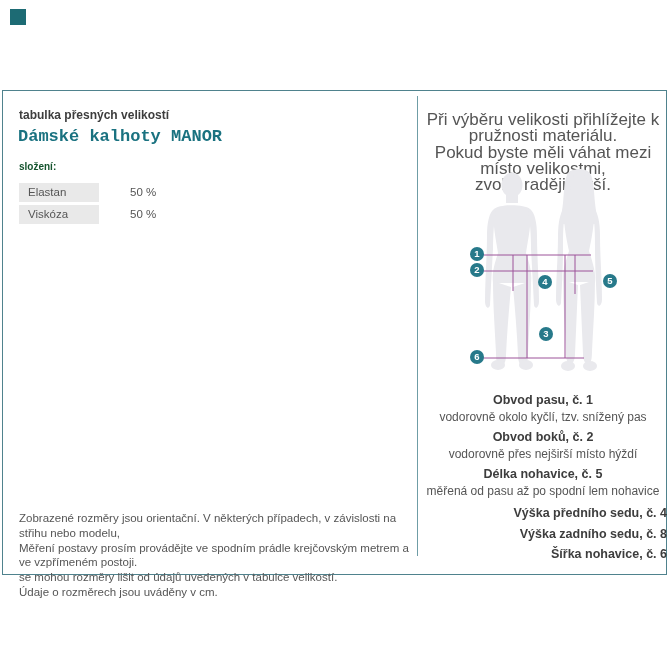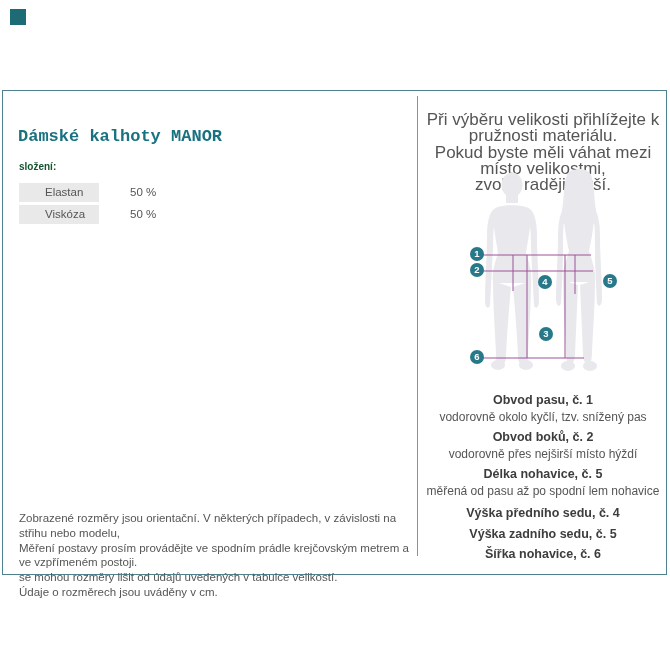--- a/index.html
+++ b/index.html
@@ -12,47 +12,48 @@
          border:1px solid #4f828d;background:#fff;}
   .divider{position:absolute;left:414px;top:5px;width:1px;height:460px;background:#6f9da6;}
 
   
   .eyebrow{position:absolute;left:16px;top:17px;font-size:12px;font-weight:bold;color:#3d3d3d;}
   .page-title{position:absolute;left:15px;top:36px;font-size:17px;font-weight:bold;color:#1a7280;font-family:Liberation Mono, monospace;}
   .comp-heading{position:absolute;left:16px;top:70px;font-size:10px;font-weight:bold;color:#14532d;}
   .comp-row{position:absolute;left:16px;width:380px;height:19px;}
   .comp-row.r0{top:92px;} .comp-row.r1{top:114px;}
   .comp-cell{position:absolute;left:0;top:0;width:80px;height:19px;background:#e9e9e9;
-             font-size:11.5px;color:#555;line-height:19px;padding-left:26px;box-sizing:border-box;}
+             font-size:11.5px;color:#555;line-height:19px;padding-left:9px;box-sizing:border-box;}
   .comp-val{position:absolute;left:111px;top:0;height:19px;font-size:11.5px;color:#555;line-height:19px;}
   .disclaimer{position:absolute;left:16px;top:420px;width:392px;font-size:11.5px;color:#555;line-height:14.8px;}
 
   
   .intro{position:absolute;left:416px;top:21px;width:248px;text-align:center;
          font-size:17px;color:#555;line-height:16.3px;}
   .fig-svg{position:absolute;left:453px;top:70px;}
   .marker{position:absolute;width:14px;height:14px;border-radius:50%;background:#27798a;
           color:#fff;font-size:9.5px;font-weight:bold;line-height:14px;text-align:center;}
   .m-list{position:absolute;left:416px;top:301px;width:248px;text-align:center;}
   .m-title{font-size:12.5px;font-weight:bold;color:#3d3d3d;line-height:17px;}
   .m-desc{font-size:12px;color:#555;line-height:17px;}
   .m-block{margin-bottom:3px;}
   .m-block.title-only{margin-bottom:0;}
-  .m-block.title-only .m-title{line-height:20.5px;}
+  .m-block.title-only .m-title{line-height:20.5px;text-align:right;}
 </style>
 </head>
 <body>
 
 <div id="stage">
 
   <div class="corner-mark"></div>
 
   <div class="panel">
     <div class="divider"></div>
 
+    <div class="eyebrow">tabulka přesných velikostí</div>
     <div class="page-title">Dámské kalhoty MANOR</div>
     <div class="comp-heading">složení:</div>
 
     <div class="comp-row r0">
       <div class="comp-cell">Elastan</div>
       <div class="comp-val">50 %</div>
     </div>
     <div class="comp-row r1">
       <div class="comp-cell">Viskóza</div>
       <div class="comp-val">50 %</div>
@@ -123,21 +124,21 @@
         <div class="m-desc">vodorovně přes nejširší místo hýždí</div>
       </div>
       <div class="m-block">
         <div class="m-title">Délka nohavice, č. 5</div>
         <div class="m-desc">měřená od pasu až po spodní lem nohavice</div>
       </div>
       <div class="m-block title-only">
         <div class="m-title">Výška předního sedu, č. 4</div>
       </div>
       <div class="m-block title-only">
-        <div class="m-title">Výška zadního sedu, č. 5</div>
+        <div class="m-title">Výška zadního sedu, č. 8</div>
       </div>
       <div class="m-block title-only">
         <div class="m-title">Šířka nohavice, č. 6</div>
       </div>
     </div>
 
   </div>
 </div>
 
 </body></html>

